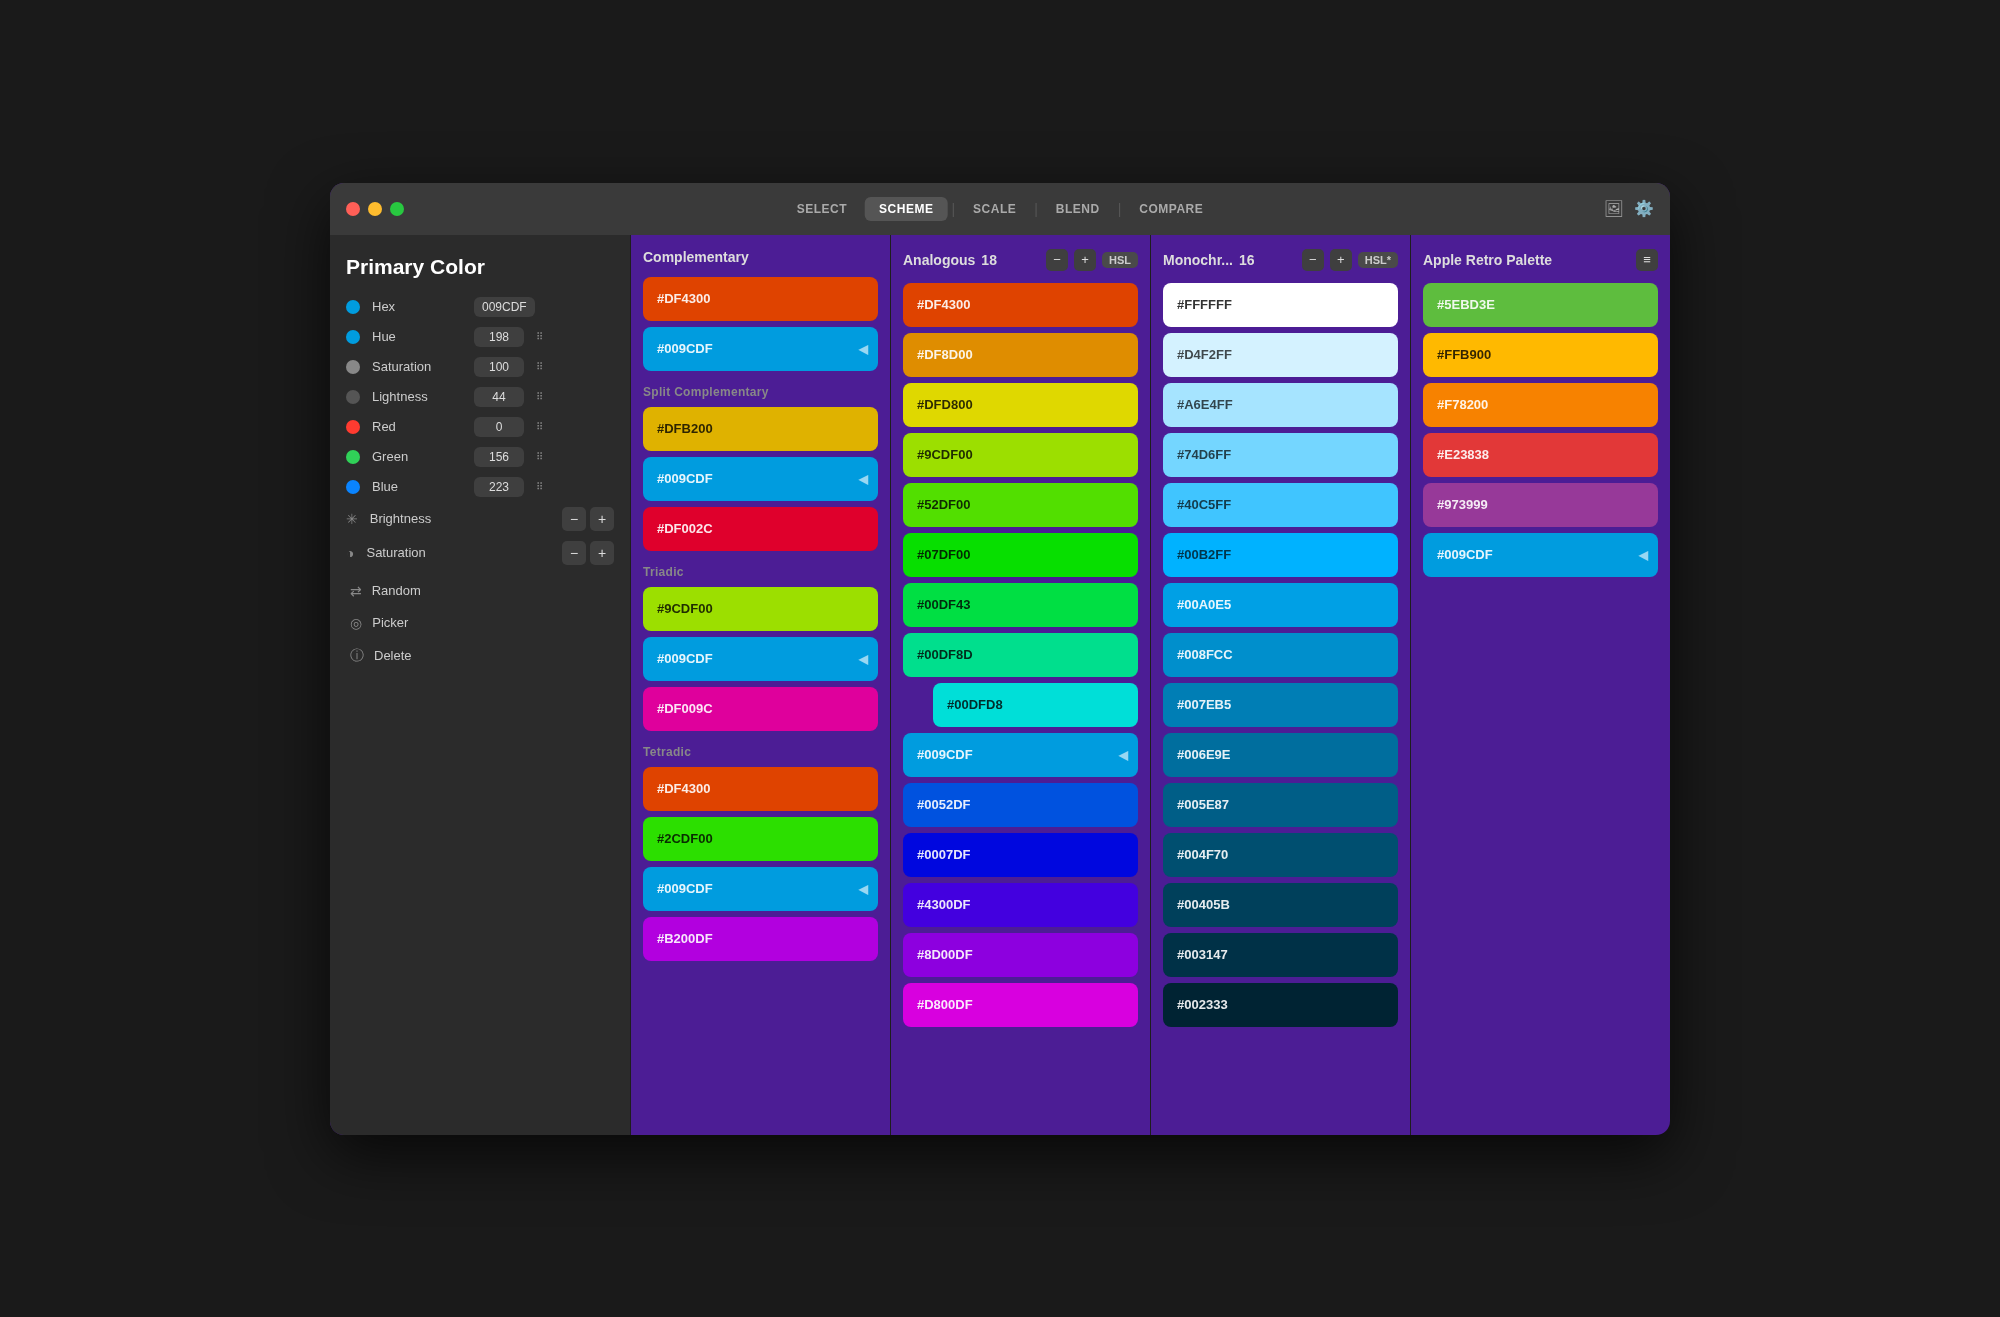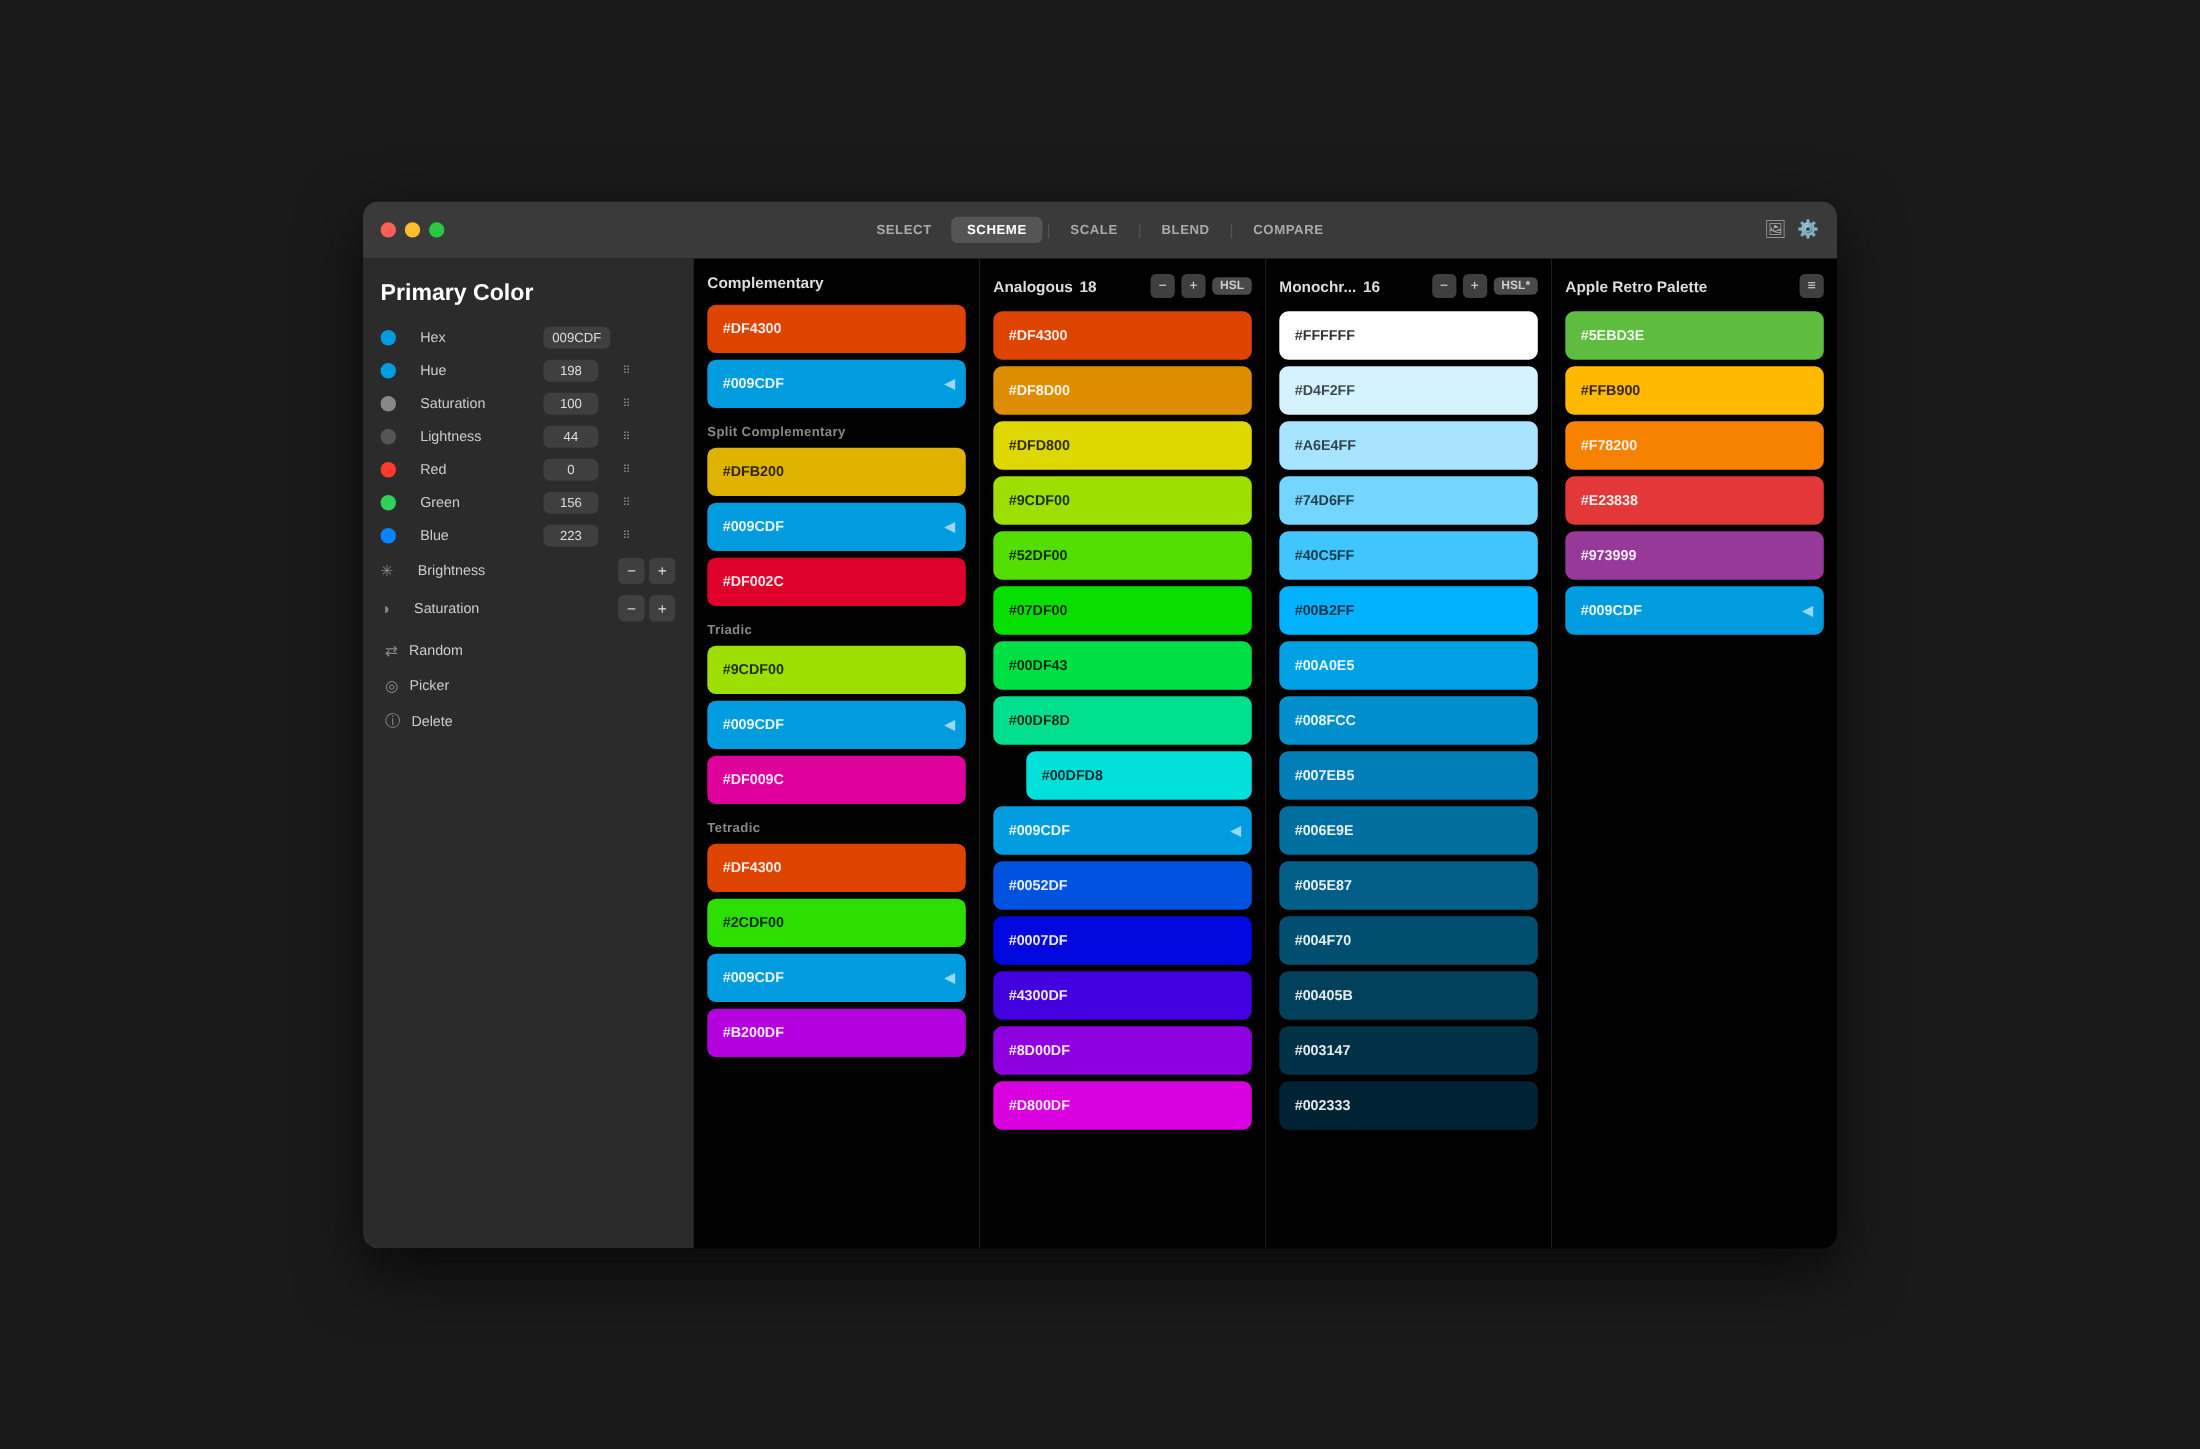--- a/index.html
+++ b/index.html
@@ -6,21 +6,21 @@
     body {
       background: #1a1a1a;
       display: flex;
       justify-content: center;
       align-items: center;
       min-height: 100vh;
       font-family: -apple-system, BlinkMacSystemFont, 'Helvetica Neue', Arial, sans-serif;
     }
     .window {
       width: 1340px;
-      background: #000000;
+      background: #4c1d95;
       border-radius: 14px;
       overflow: hidden;
       box-shadow: 0 20px 60px rgba(0,0,0,0.7);
     }
     .titlebar {
       background: #3a3a3a;
       height: 52px;
       display: flex;
       align-items: center;
       padding: 0 16px;
@@ -93,21 +93,21 @@
     .sidebar-title {
       font-size: 21px;
       font-weight: 600;
       color: #fff;
       margin-bottom: 18px;
     }
     .sidebar-row {
       display: flex;
       align-items: center;
       margin-bottom: 10px;
-      gap: 22px;
+      gap: 12px;
     }
     .sidebar-label {
       font-size: 13px;
       color: #ccc;
       width: 90px;
       flex-shrink: 0;
     }
     .color-dot {
       width: 14px;
       height: 14px;

